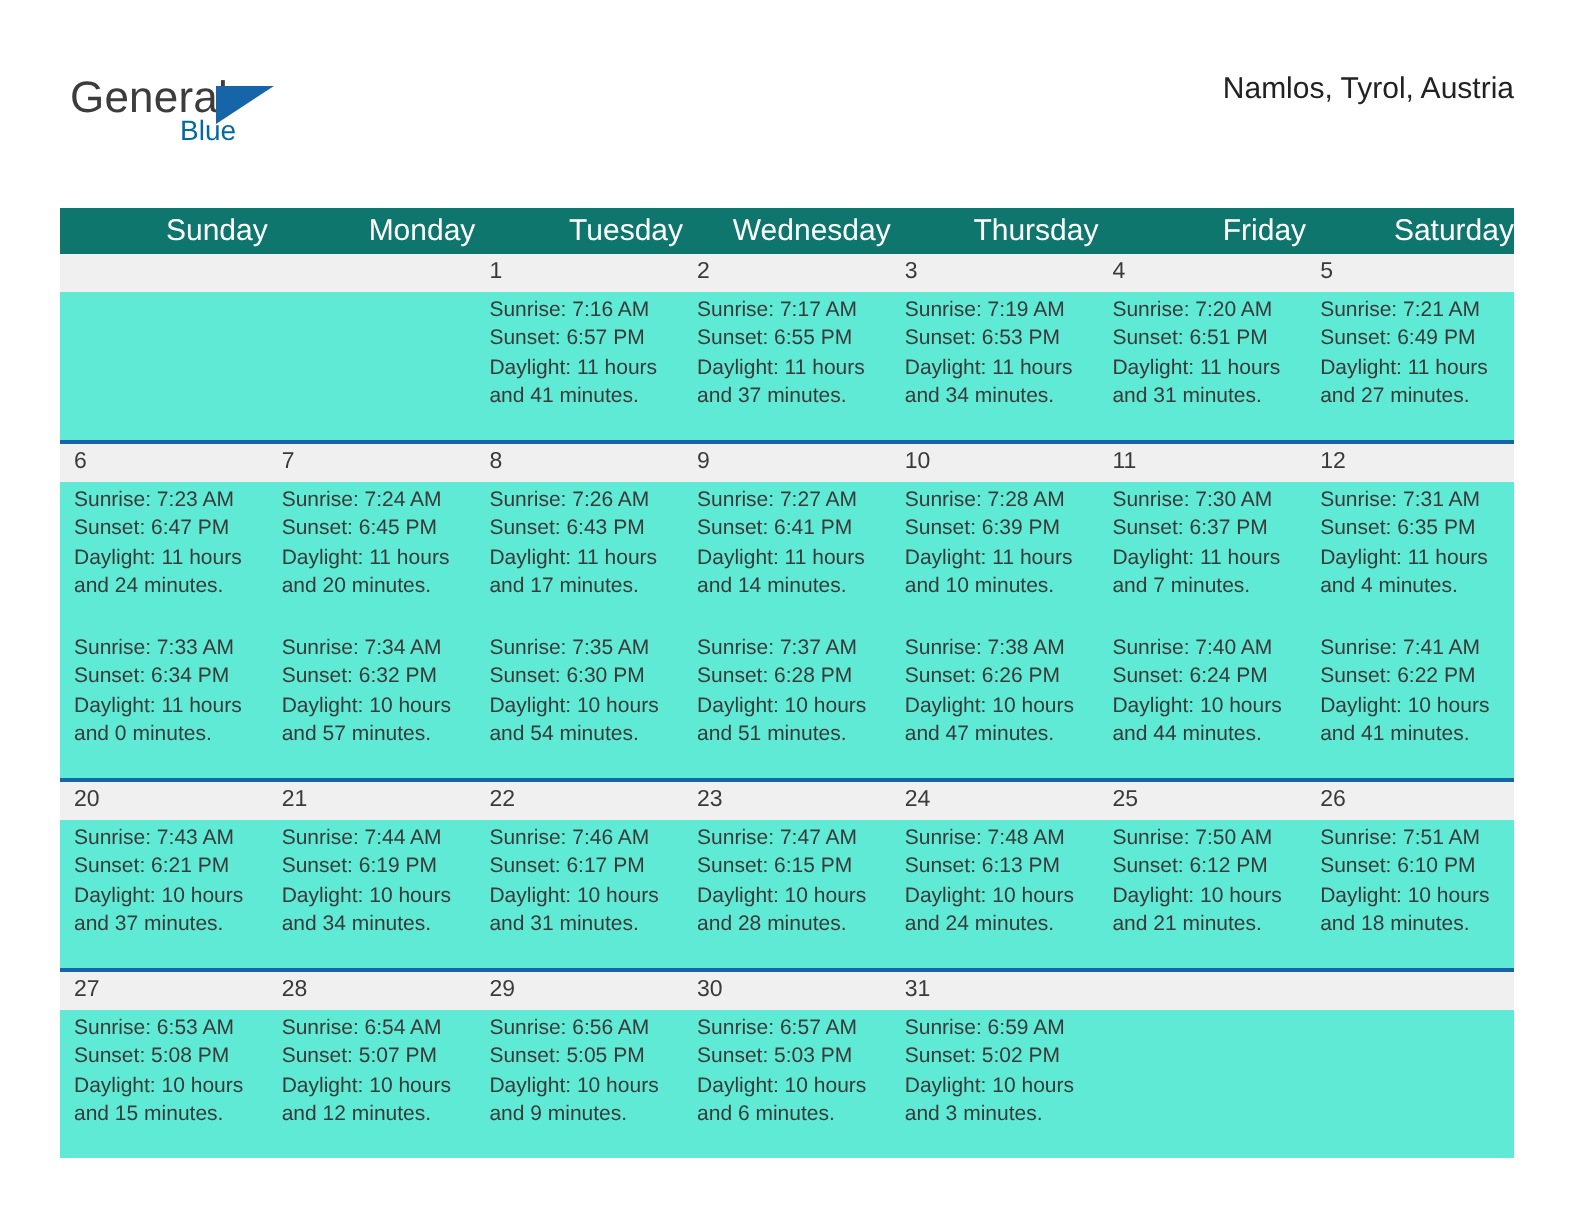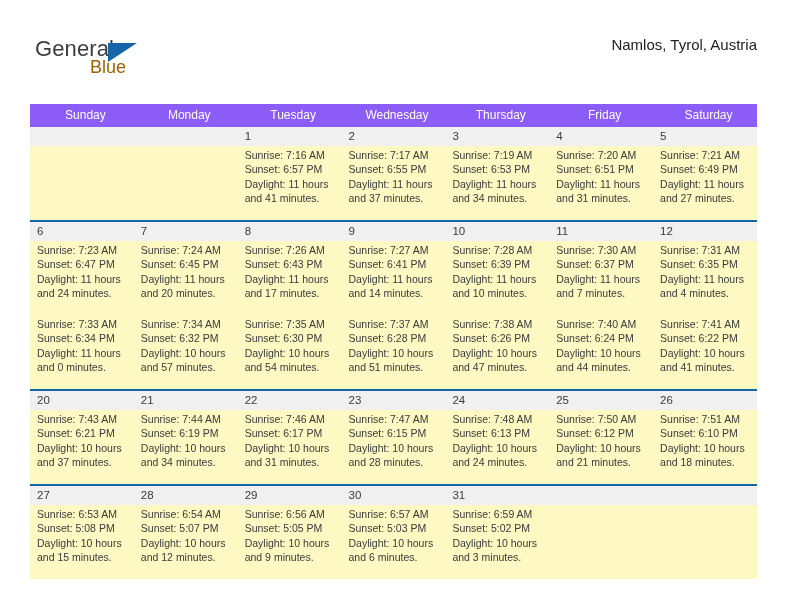--- a/index.html
+++ b/index.html
@@ -53,22 +53,22 @@
     top: 7px;
     width: 0;
     height: 0;
     border-left: 29px solid #1565a8;
     border-bottom: 19px solid transparent;
   }
   .logo-blue {
     position: absolute;
     left: 55px;
     top: 21px;
-    font-size: 18px;
-    color: #a16207;
+    font-size: 14px;
+    color: #0369a1;
     font-family: "Liberation Sans", sans-serif;
   }
 
   .title-block {
     position: absolute;
     right: 35px;
     top: 30px;
     text-align: right;
   }
   .cal-title {
@@ -90,46 +90,46 @@
     position: absolute;
     left: 30px;
     top: 104px;
     width: 727px;
     border-collapse: collapse;
     table-layout: fixed;
   }
   .cal col { width: 103.857px; }
 
   thead th {
-    background: #8b5cf6;
+    background: #0f766e;
     color: #ffffff;
-    font-size: 12px;
+    font-size: 15px;
     font-weight: normal;
-    text-align: center;
+    text-align: right;
     padding: 5px 0 5px 7px;
     height: 11px;
     line-height: 13px;
   }
 
   tbody tr.week-top td {
     background: #f0f0f0;
     border-top: 2px solid #1565a8;
     font-size: 11.5px;
     color: #3a3a3a;
     padding: 3px 0 3px 7px;
     line-height: 13px;
     height: 13px;
     vertical-align: top;
   }
   tbody tr.week-top.first td {
     border-top: none;
   }
 
   tbody tr.week-body td {
-    background: #fef9c3;
+    background: #5eead4;
     font-size: 10.5px;
     color: #3a3a3a;
     padding: 2px 6px 10px 7px;
     line-height: 14.4px;
     vertical-align: top;
     height: 62px;
   }
 
   .info-line { white-space: nowrap; display: block; }
 

